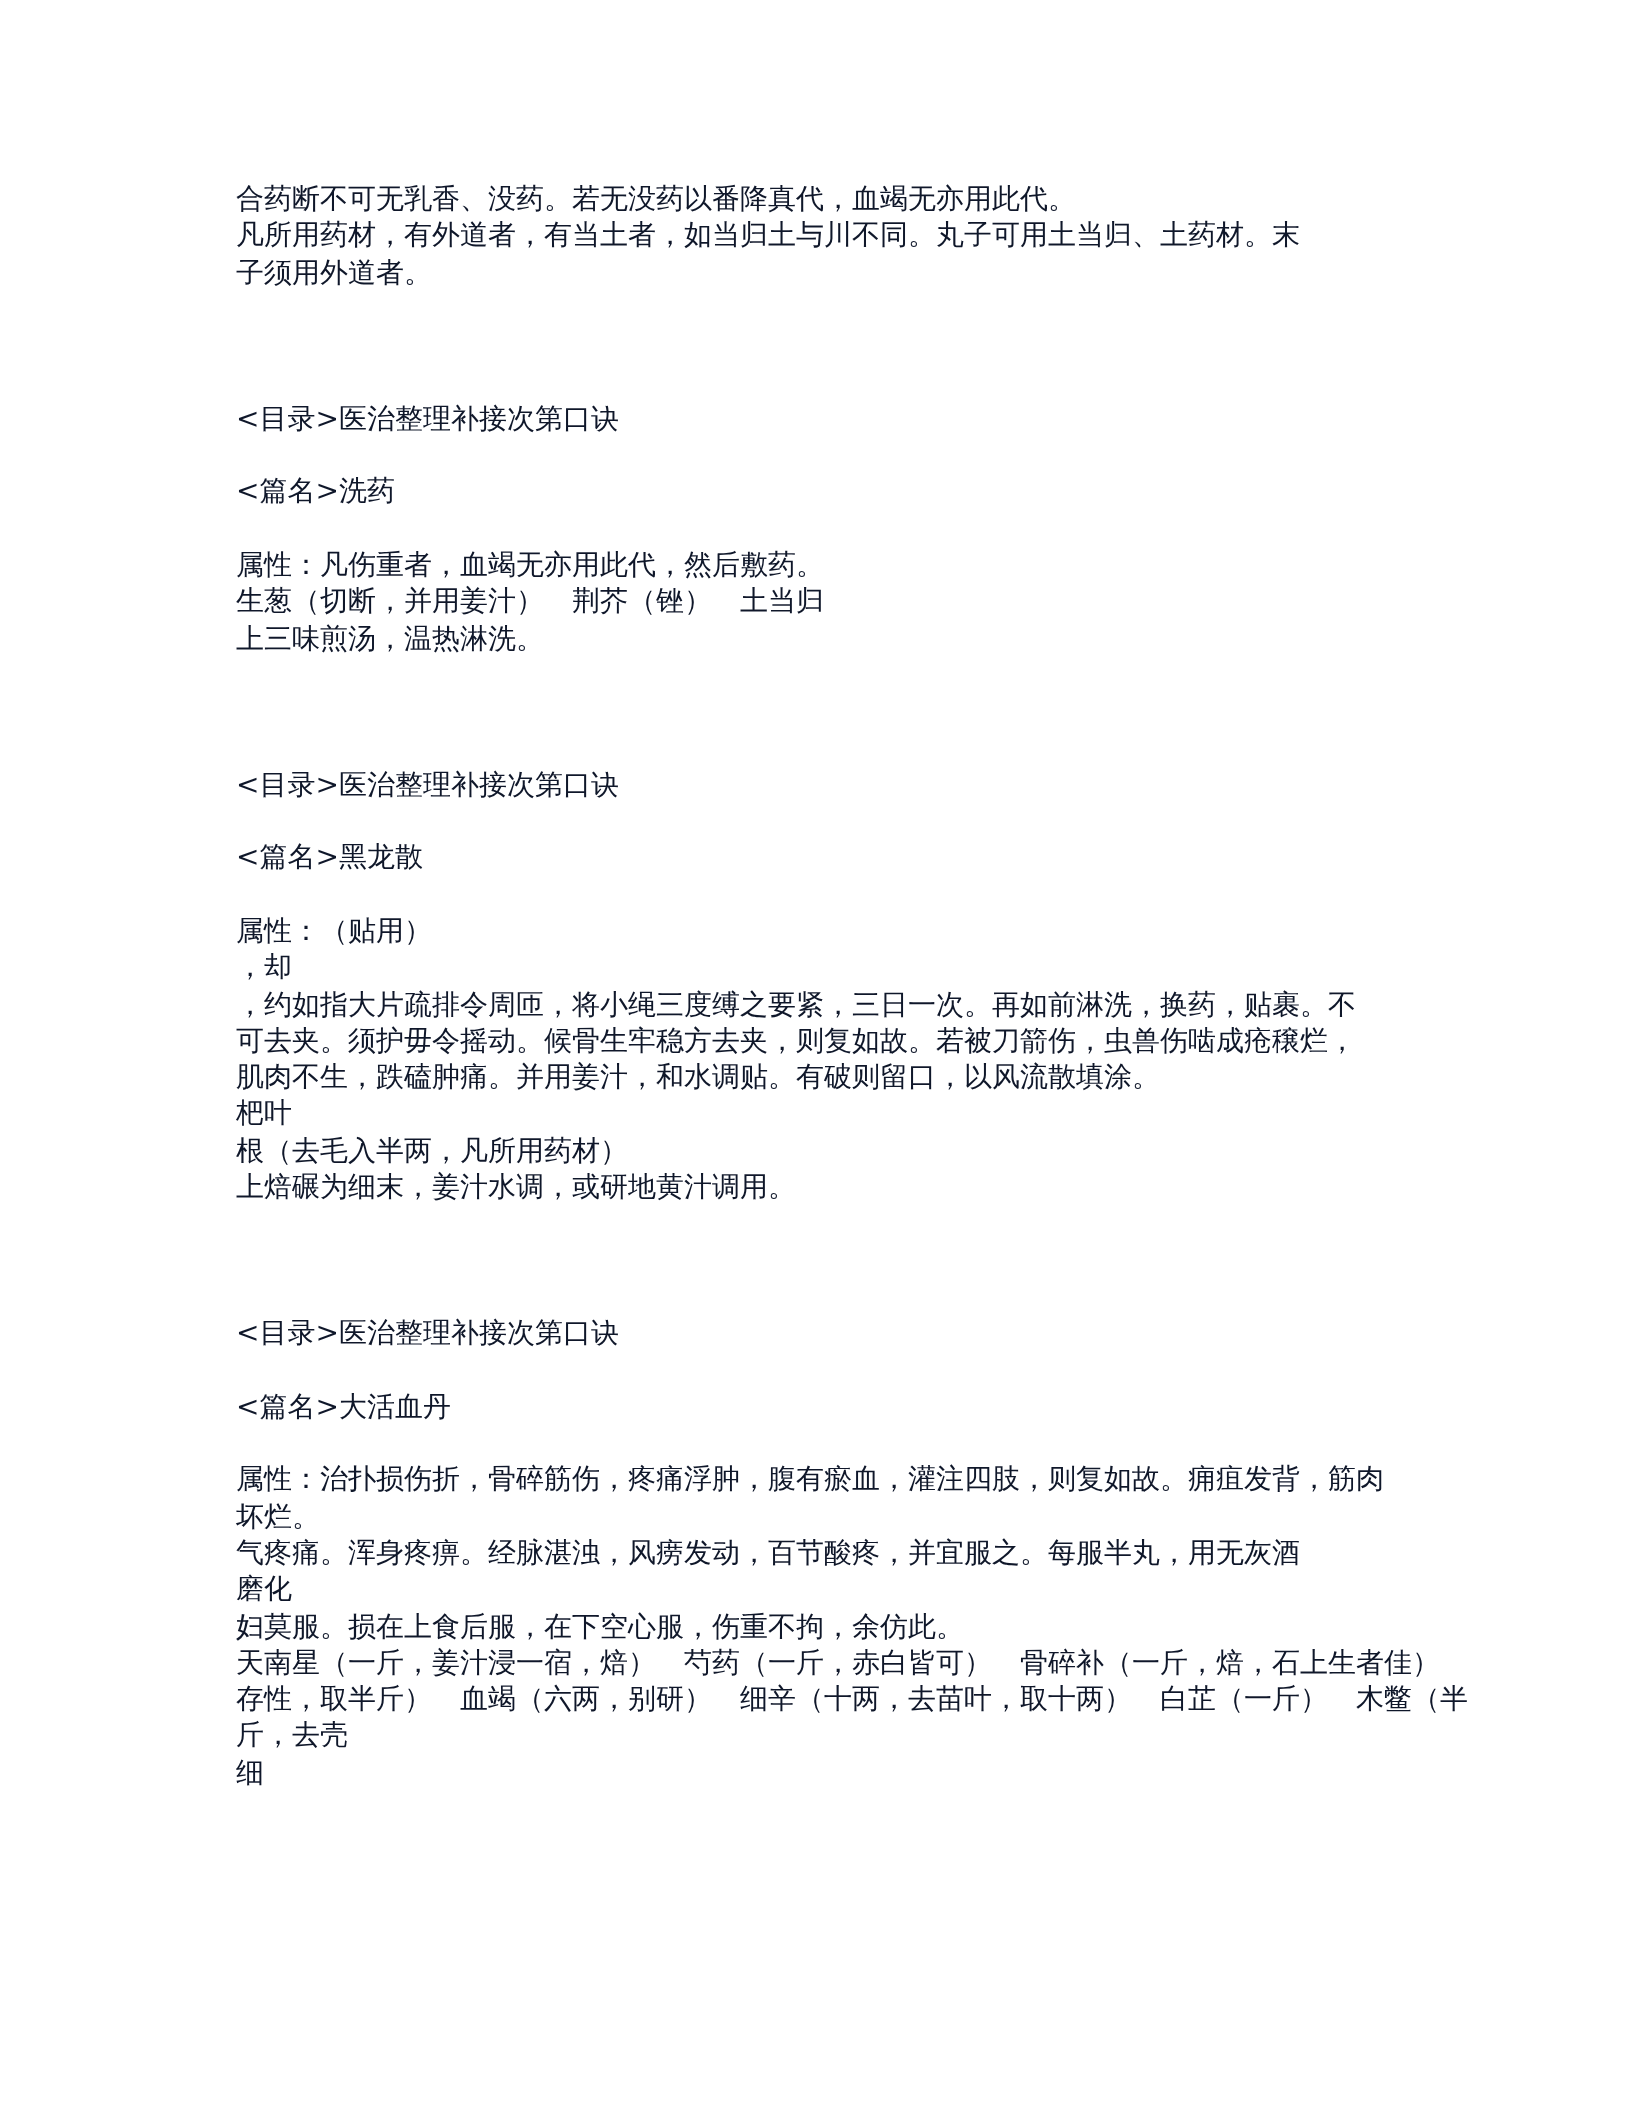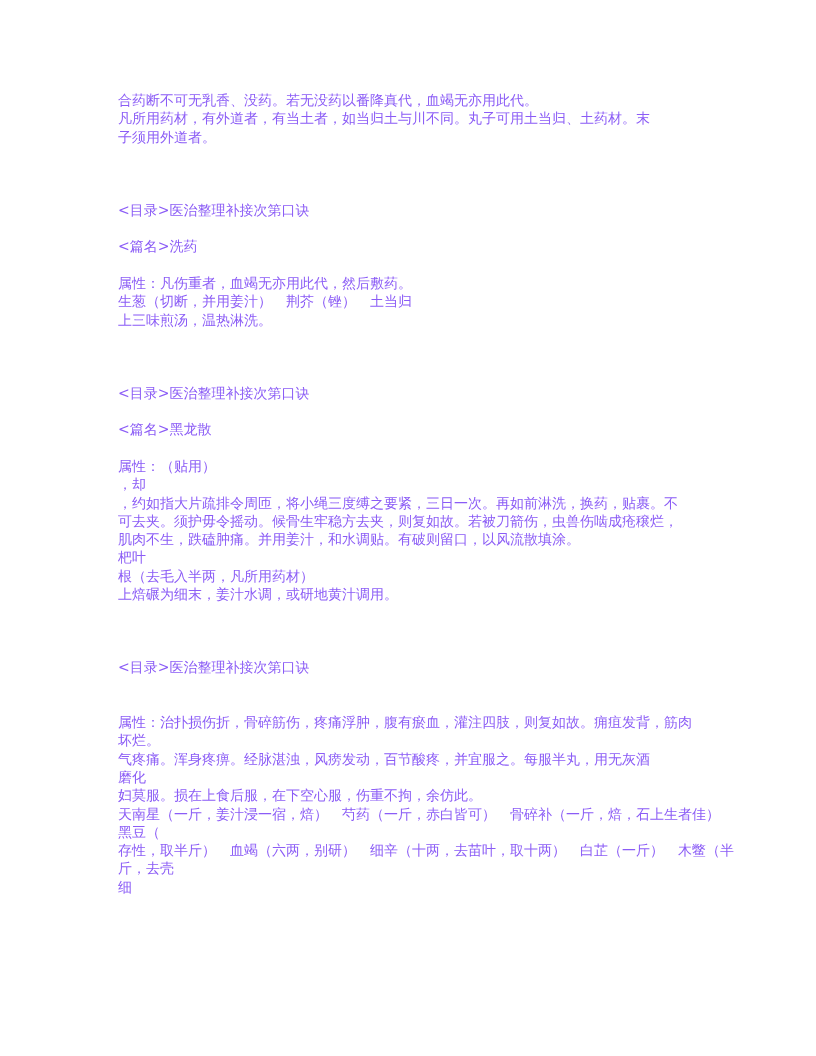--- a/index.html
+++ b/index.html
@@ -18,21 +18,21 @@
     height: 1056px;
     background: #ffffff;
   }
   .doc {
     position: absolute;
     left: 118px;
     top: 91px;
     width: 620px;
     font-family: "DejaVu Serif", "Liberation Serif", serif;
     font-size: 14px;
-    color: #8b5cf6;
+    color: #0f172a;
     line-height: 18.3px;
   }
   .line {
     height: 18.3px;
     white-space: pre;
   }
 </style>
 </head>
 <body>
 
@@ -64,25 +64,25 @@
       <div class="line">可去夹。须护毋令摇动。候骨生牢稳方去夹，则复如故。若被刀箭伤，虫兽伤啮成疮穣烂，</div>
       <div class="line">肌肉不生，跌磕肿痛。并用姜汁，和水调贴。有破则留口，以风流散填涂。</div>
       <div class="line">杷叶</div>
       <div class="line">根（去毛入半两，凡所用药材）</div>
       <div class="line">上焙碾为细末，姜汁水调，或研地黄汁调用。</div>
       <div class="line"></div>
       <div class="line"></div>
       <div class="line"></div>
       <div class="line">&lt;目录&gt;医治整理补接次第口诀</div>
       <div class="line"></div>
+      <div class="line">&lt;篇名&gt;大活血丹</div>
       <div class="line"></div>
       <div class="line">属性：治扑损伤折，骨碎筋伤，疼痛浮肿，腹有瘀血，灌注四肢，则复如故。痈疽发背，筋肉</div>
       <div class="line">坏烂。</div>
       <div class="line">气疼痛。浑身疼痹。经脉湛浊，风痨发动，百节酸疼，并宜服之。每服半丸，用无灰酒</div>
       <div class="line">磨化</div>
       <div class="line">妇莫服。损在上食后服，在下空心服，伤重不拘，余仿此。</div>
       <div class="line">天南星（一斤，姜汁浸一宿，焙）　芍药（一斤，赤白皆可）　骨碎补（一斤，焙，石上生者佳）</div>
-      <div class="line">黑豆（</div>
       <div class="line">存性，取半斤）　血竭（六两，别研）　细辛（十两，去苗叶，取十两）　白芷（一斤）　木鳖（半</div>
       <div class="line">斤，去壳</div>
       <div class="line">细</div>
     </div>
 </div>
 
 </body></html>

